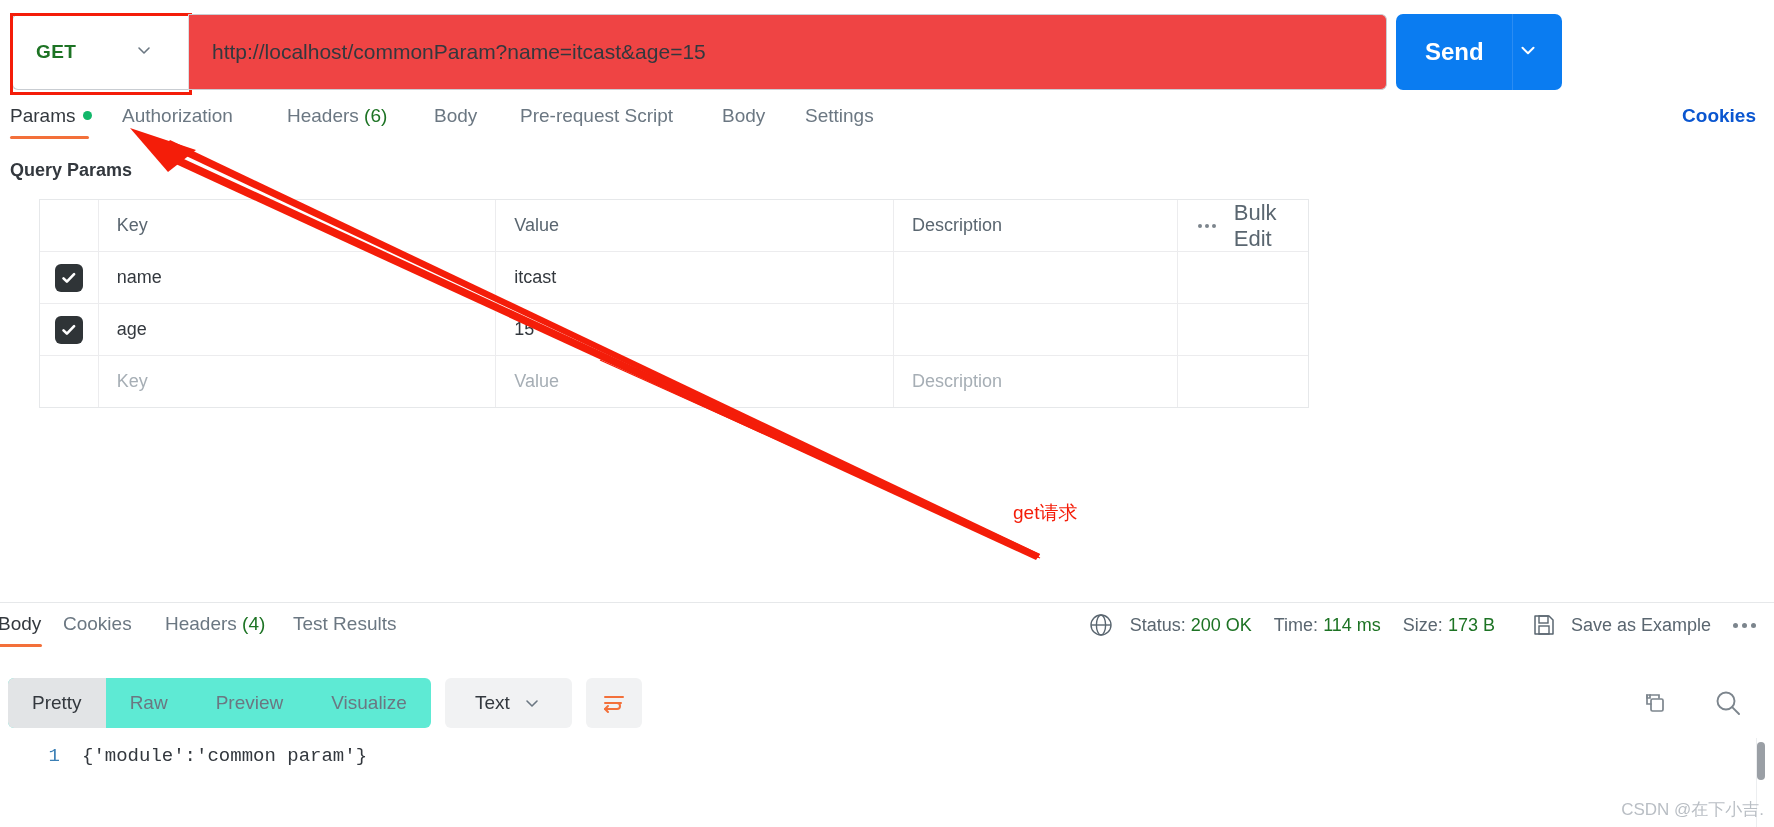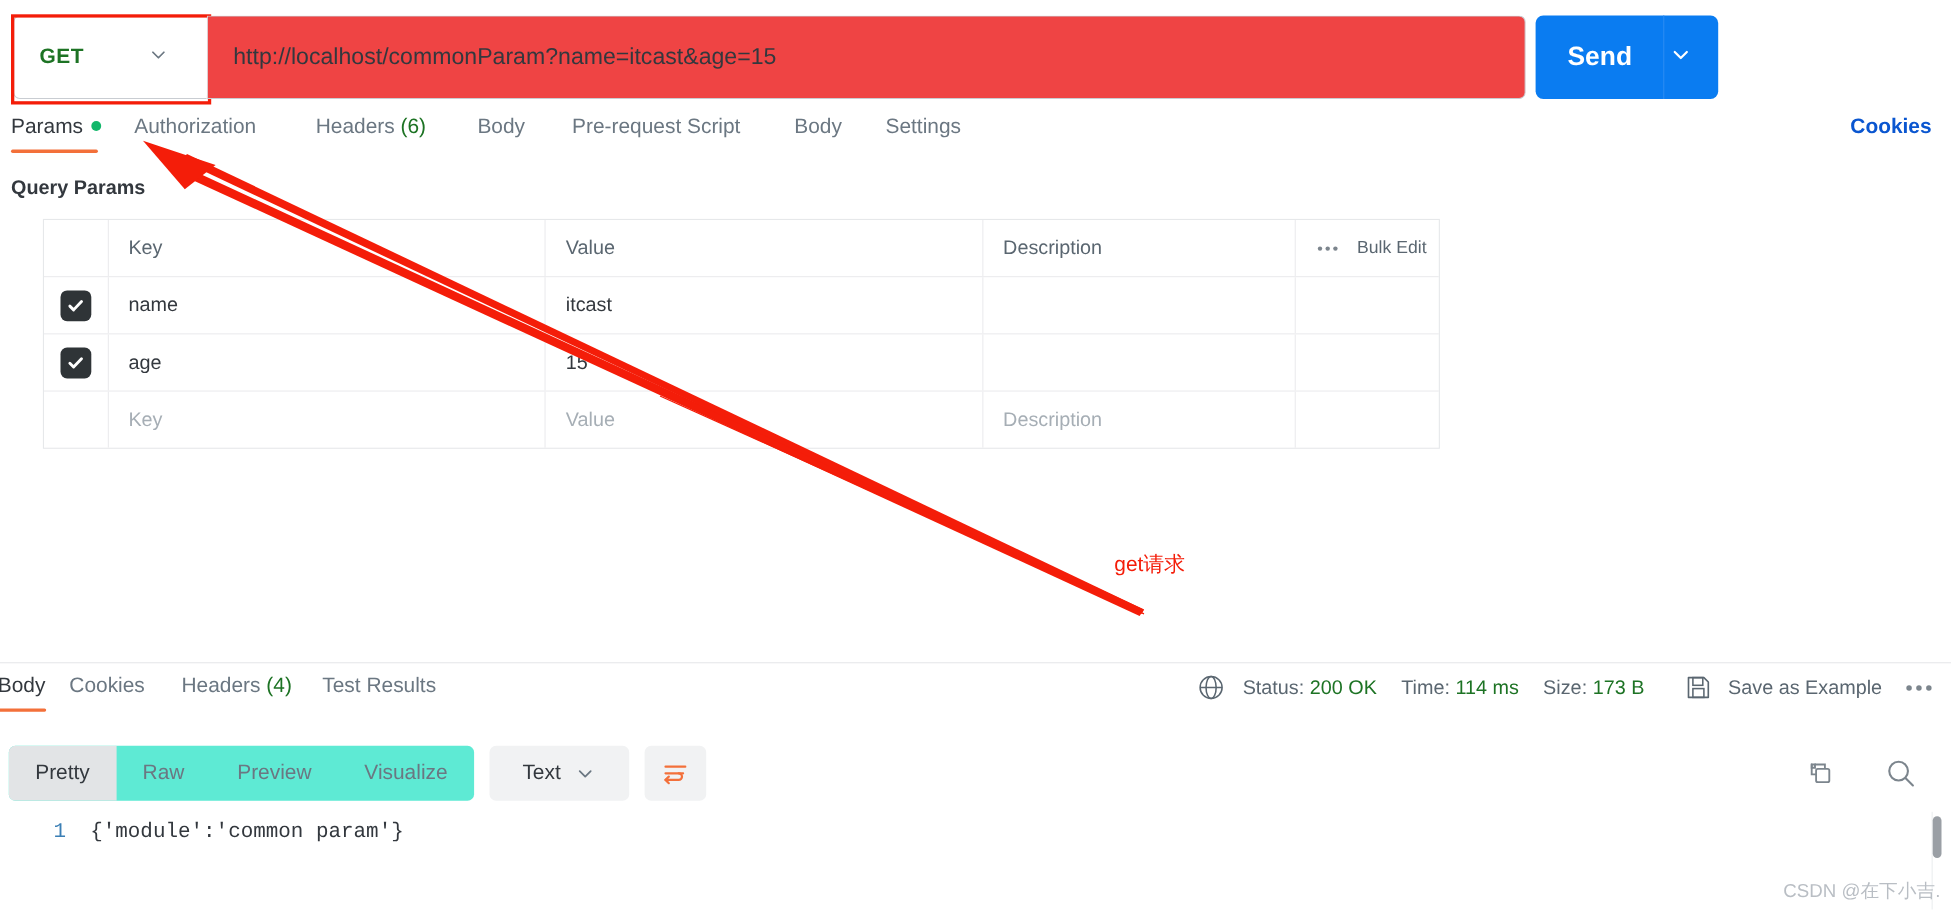--- a/index.html
+++ b/index.html
@@ -84,21 +84,21 @@
   .cell-txt { font-size:18px; color:#33383e; margin-left:18px; }
   .cell-ph { font-size:18px; color:#a6aeb5; margin-left:18px; }
   .checkbox {
     width:28px; height:28px; border-radius:6px; background:#2f3437;
     display:flex; align-items:center; justify-content:center;
     cursor:pointer;
   }
   .checkbox svg { display:block; }
   .dots3 { display:flex; gap:3px; margin-left:20px; align-items:center; }
   .dots3 i { width:4px; height:4px; border-radius:50%; background:#7c858d; display:block; }
-  .bulk-txt { font-size:16px; color:#5a6670; margin-left:18px; cursor:pointer; }
+  .bulk-txt { font-size:22px; color:#5a6670; margin-left:18px; cursor:pointer; }
 
   
   .anno { position:absolute; left:0; top:0; width:1774px; height:827px; pointer-events:none; }
   .anno-label {
     position:absolute; left:1013px; top:500px;
     color:#f41d09; font-size:19px;
     font-family:"Liberation Sans", sans-serif; white-space:nowrap;
   }
 
   

